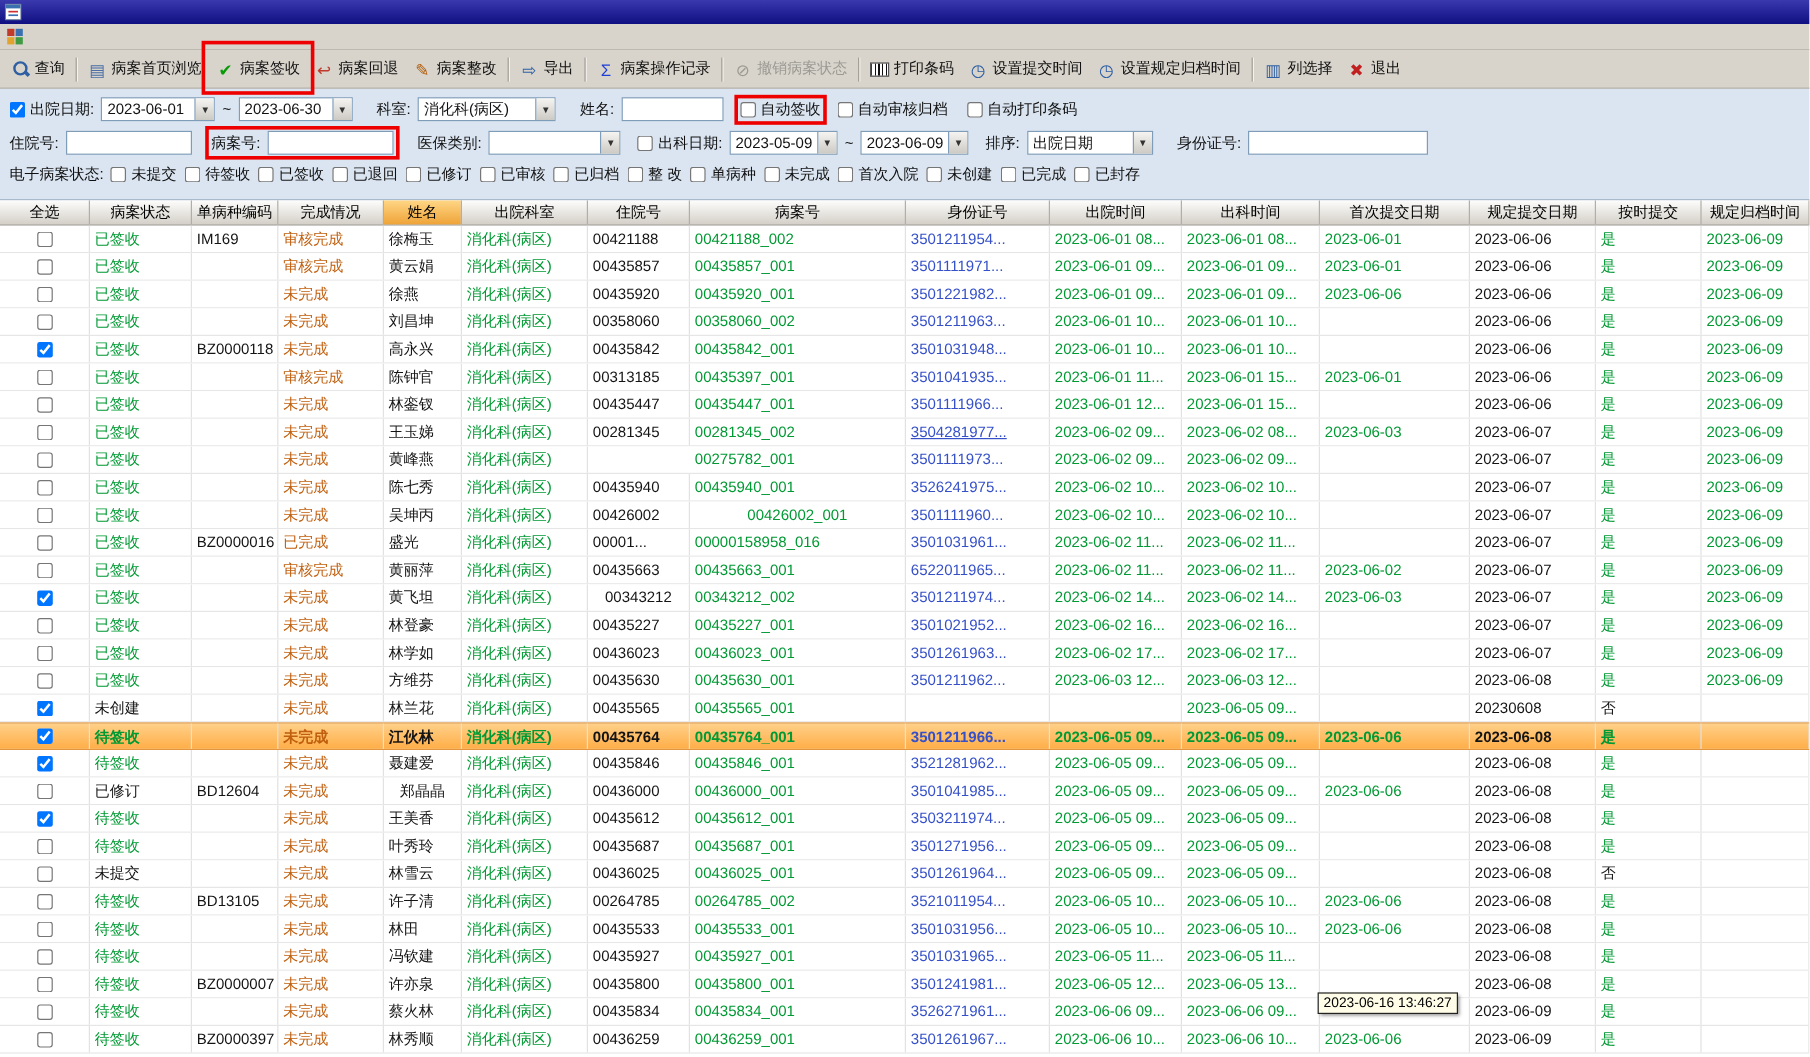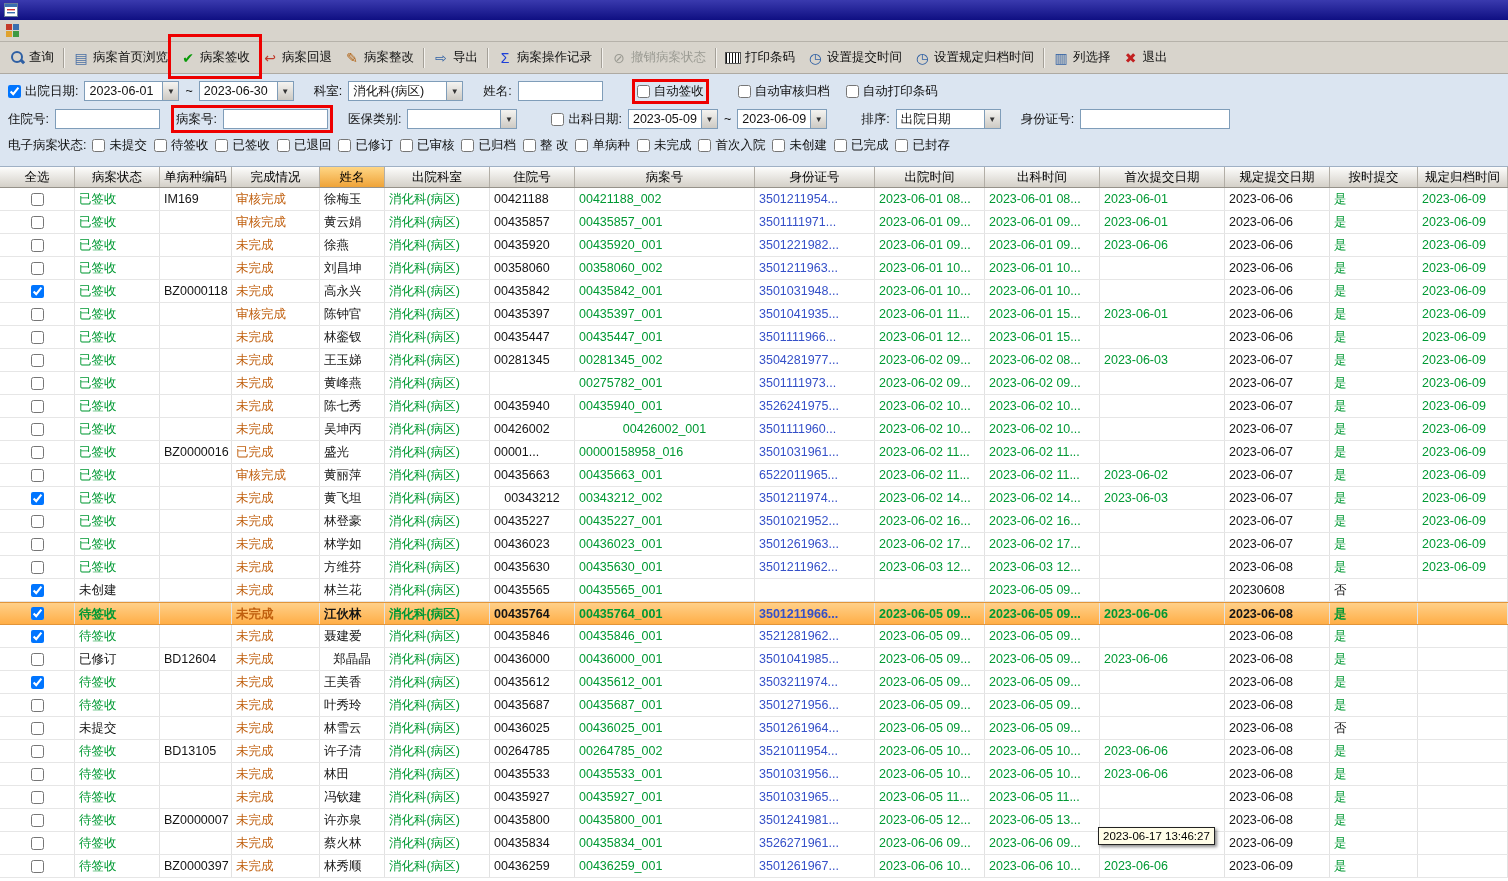--- a/index.html
+++ b/index.html
@@ -46,21 +46,21 @@
   .chk { display:inline-flex; align-items:center; gap:4px; cursor:default; }
   .chk input { width:13px; height:13px; margin:0; }
   .combo { height:20px; background:#fff; border:1px solid #7f9db9; display:inline-flex; align-items:center; }
   .combo .val { flex:1; padding:0 4px; overflow:hidden; }
   .combo .btn { width:16px; align-self:stretch; border-left:1px solid #7f9db9;
     background:linear-gradient(#f5f4f1,#cdcac4); font-size:8px; color:#333;
     display:flex; align-items:center; justify-content:center; }
   .txt { height:20px; border:1px solid #7f9db9; background:#fff; padding:0 4px; font:inherit; }
   .w95{width:95px} .w90{width:90px} .w105{width:105px} .w110{width:110px} .w115{width:115px}
   .w85{width:85px} .w150{width:150px}
-  .ml10{margin-left:10px} .ml14{margin-left:14px} .ml16{margin-left:28px}
+  .ml10{margin-left:10px} .ml14{margin-left:14px} .ml16{margin-left:8px}
   .status-options { display:inline-flex; gap:7px; align-items:center; }
 
   
   .grid-header { display:flex; height:21px; background:linear-gradient(#fdfdfc,#d4d0c8);
     border-bottom:1px solid #96928a; font-size:12.5px; }
   .hcell { border-right:1px solid #b2aea6; display:flex; align-items:center; justify-content:center;
     overflow:hidden; white-space:nowrap; color:#000; cursor:default; }
   .hcell.hl { background:linear-gradient(var(--header_highlight_light),var(--header_highlight)); }
   .grid-body { height:693px; overflow:hidden; }
   .trow { display:flex; height:23px; background:#fff; border-bottom:1px solid #e6e6e6; }
@@ -413,21 +413,21 @@
       </div>
       <div class="trow">
         <div class="tcell ck" style="width: 75px;">
           <input type="checkbox" style="">
         </div>
         <div class="tcell c-status" style="width: 85px;">已签收</div>
         <div class="tcell c-code" style="width: 72px;"></div>
         <div class="tcell c-completion" style="width: 88px;">审核完成</div>
         <div class="tcell c-name" style="width: 65px;">陈钟官</div>
         <div class="tcell c-dept" style="width: 105px;">消化科(病区)</div>
-        <div class="tcell c-adm_no" style="width: 85px;">00435397</div>
+        <div class="tcell c-adm_no" style="width: 85px;">00313185</div>
         <div class="tcell c-case_no" style="width: 180px;">00435397_001</div>
         <div class="tcell c-id_no" style="width: 120px;">3501041935...</div>
         <div class="tcell c-discharge" style="width: 110px;">2023-06-01 11...</div>
         <div class="tcell c-dept_out" style="width: 115px;">2023-06-01 15...</div>
         <div class="tcell c-first_submit" style="width: 125px;">2023-06-01</div>
         <div class="tcell c-submit_deadline" style="width: 105px;">2023-06-06</div>
         <div class="tcell c-on_time" style="width: 88px;">是</div>
         <div class="tcell c-archive_deadline" style="width: 90px;">2023-06-09</div>
       </div>
       <div class="trow">
@@ -453,21 +453,21 @@
         <div class="tcell ck" style="width: 75px;">
           <input type="checkbox" style="">
         </div>
         <div class="tcell c-status" style="width: 85px;">已签收</div>
         <div class="tcell c-code" style="width: 72px;"></div>
         <div class="tcell c-completion" style="width: 88px;">未完成</div>
         <div class="tcell c-name" style="width: 65px;">王玉娣</div>
         <div class="tcell c-dept" style="width: 105px;">消化科(病区)</div>
         <div class="tcell c-adm_no" style="width: 85px;">00281345</div>
         <div class="tcell c-case_no" style="width: 180px;">00281345_002</div>
-        <div class="tcell c-id_no" style="width: 120px;">3504281977...</div>
+        <div class="tcell c-id_no" style="width: 120px; text-decoration: underline;">3504281977...</div>
         <div class="tcell c-discharge" style="width: 110px;">2023-06-02 09...</div>
         <div class="tcell c-dept_out" style="width: 115px;">2023-06-02 08...</div>
         <div class="tcell c-first_submit" style="width: 125px;">2023-06-03</div>
         <div class="tcell c-submit_deadline" style="width: 105px;">2023-06-07</div>
         <div class="tcell c-on_time" style="width: 88px;">是</div>
         <div class="tcell c-archive_deadline" style="width: 90px;">2023-06-09</div>
       </div>
       <div class="trow">
         <div class="tcell ck" style="width: 75px;">
           <input type="checkbox" style="">
@@ -882,13 +882,13 @@
         <div class="tcell c-discharge" style="width: 110px;">2023-06-06 10...</div>
         <div class="tcell c-dept_out" style="width: 115px;">2023-06-06 10...</div>
         <div class="tcell c-first_submit" style="width: 125px;">2023-06-06</div>
         <div class="tcell c-submit_deadline" style="width: 105px;">2023-06-09</div>
         <div class="tcell c-on_time" style="width: 88px;">是</div>
         <div class="tcell c-archive_deadline" style="width: 90px;"></div>
       </div>
     </div>
 </div>
 
-<div class="tooltip">2023-06-17 13:46:27</div>
+<div class="tooltip">2023-06-16 13:46:27</div>
 
 </body></html>

